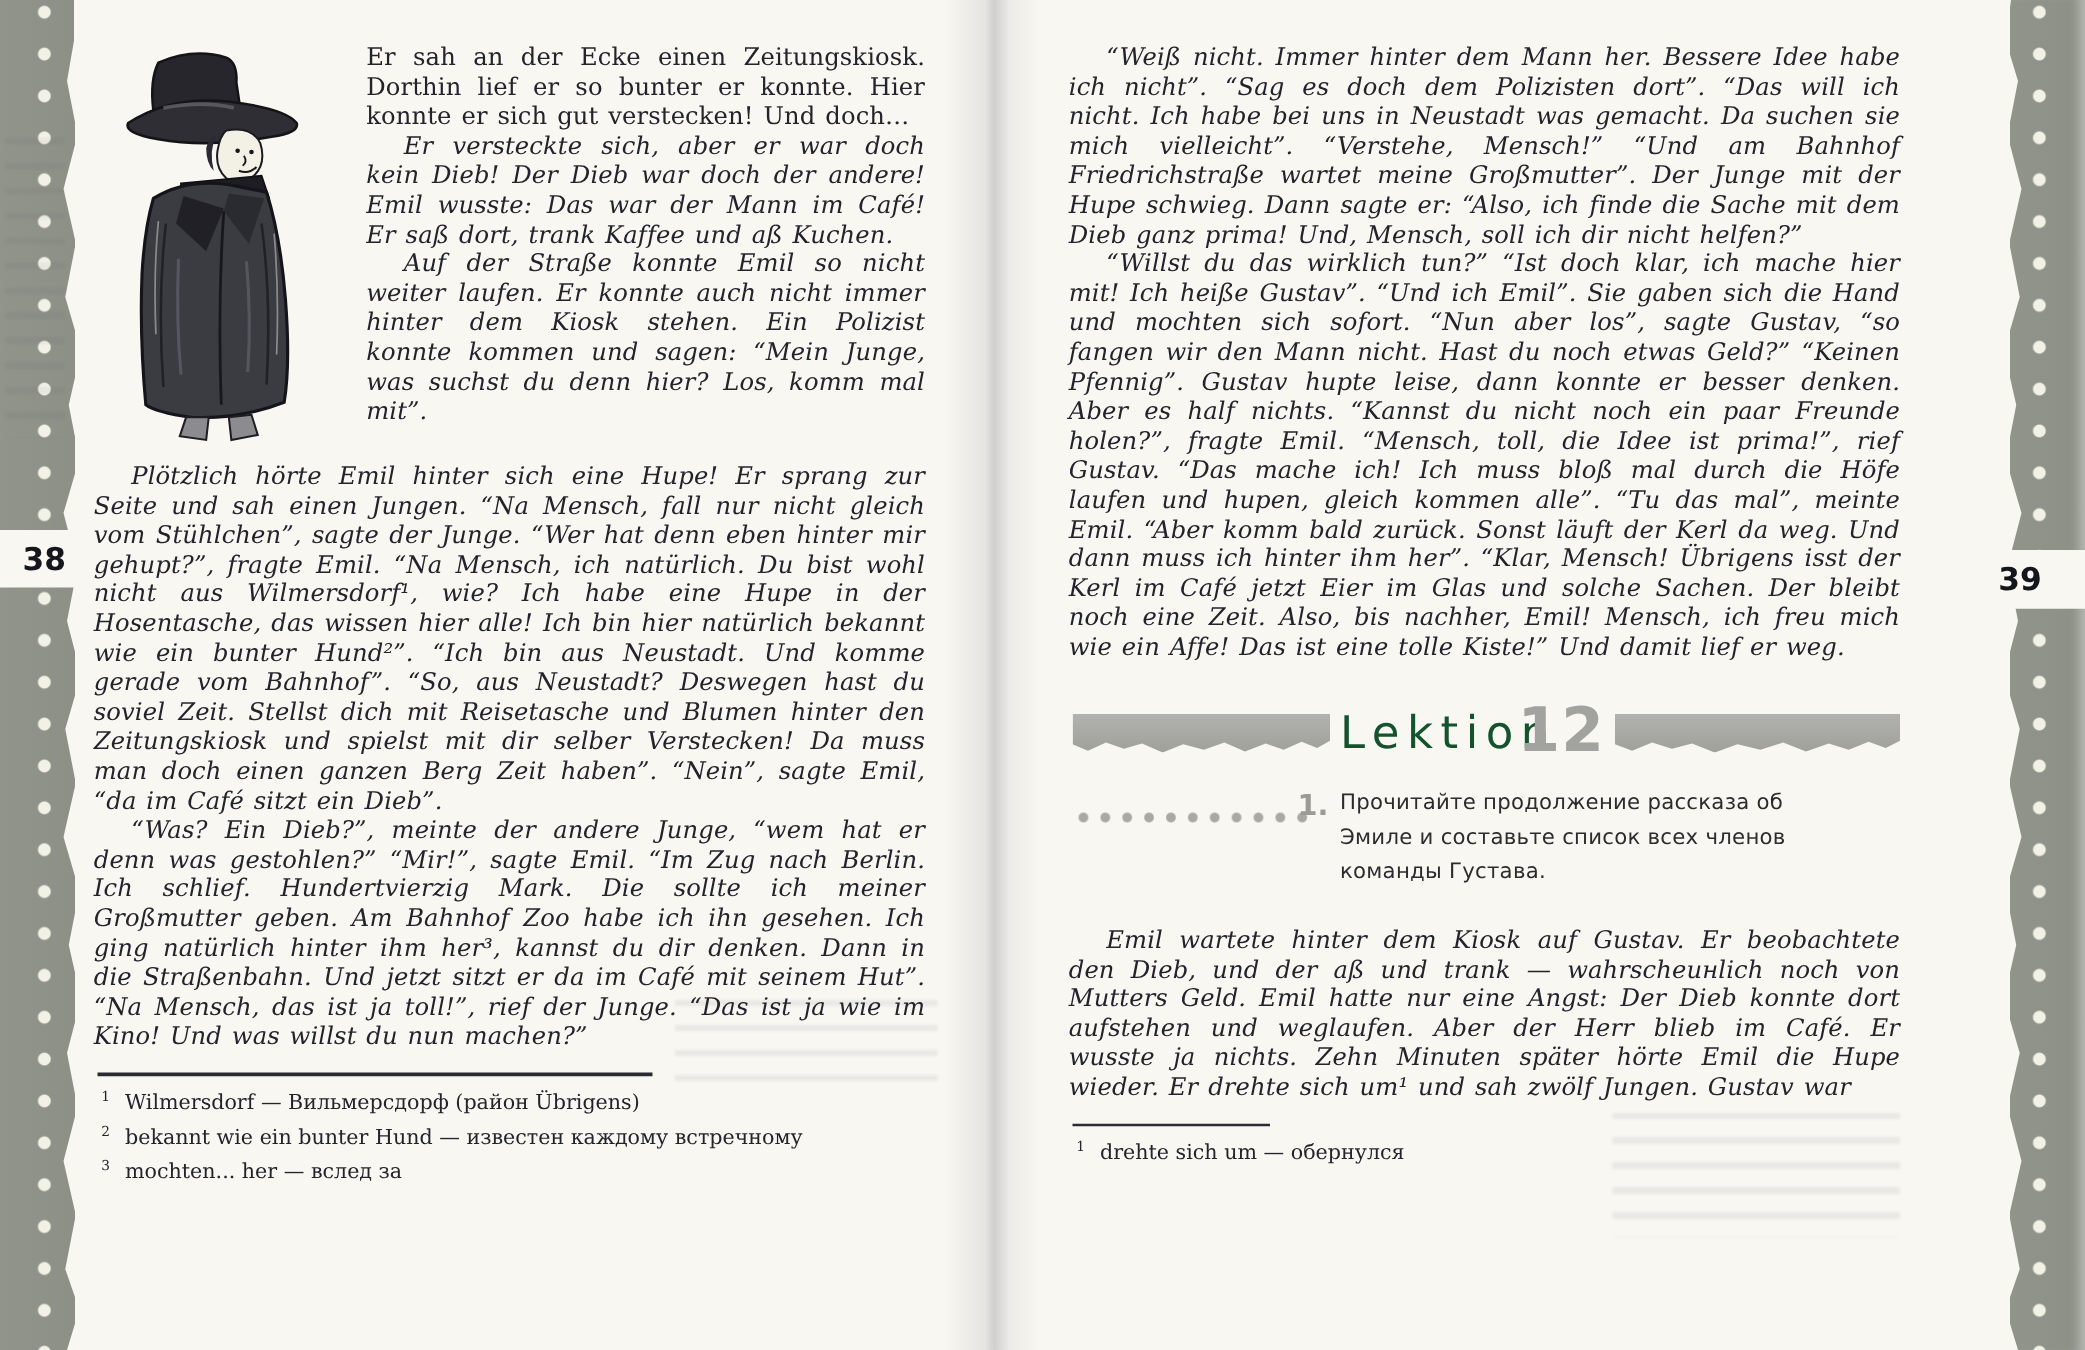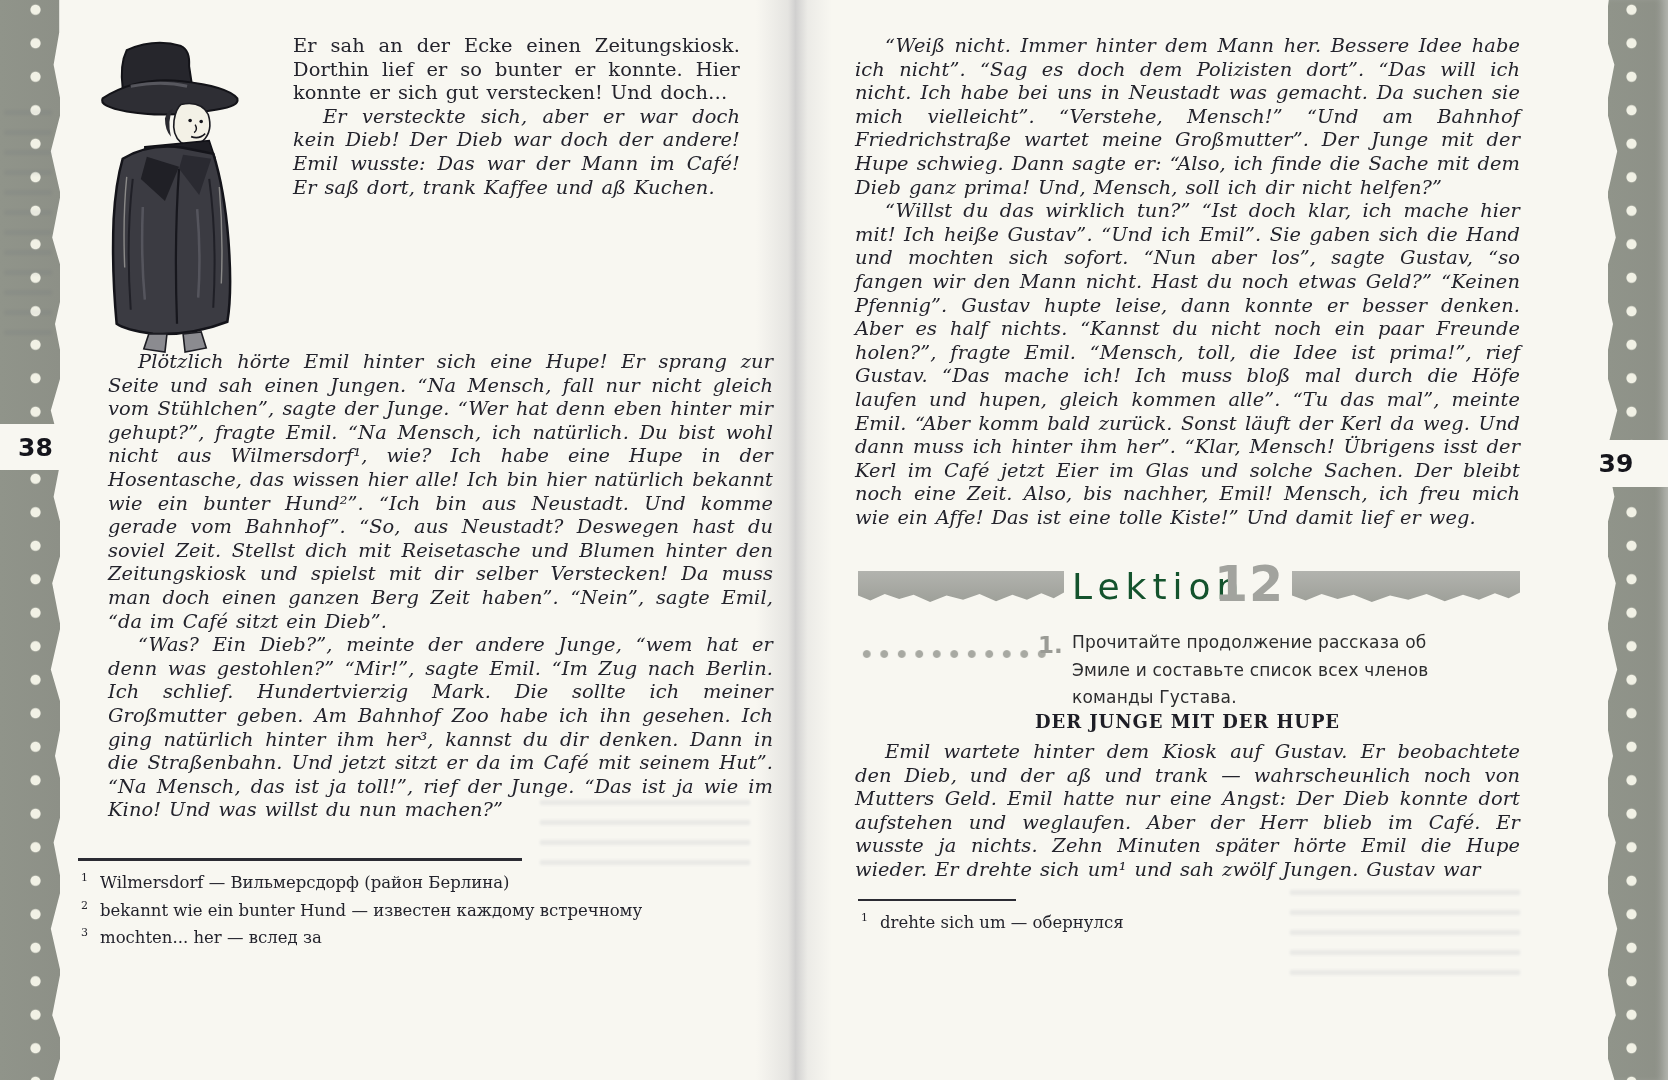--- a/index.html
+++ b/index.html
@@ -32,21 +32,21 @@
   .tab-left{left:0;top:424px;width:102px;height:46px;border-radius:0 23px 23px 0;padding-left:18px;box-sizing:border-box;}
   .tab-right{left:1564px;top:440px;width:104px;height:47px;border-radius:23px 0 0 23px;justify-content:center;}
 
   
   .bodytext{font-size:19.4px;line-height:23.6px;text-align:justify;word-spacing:1.6px;letter-spacing:.1px;}
   .bodytext p{margin:0;}
   .bodytext p.ind{text-indent:30px;font-style:italic;}
   .abs{position:absolute;}
 
   .side-col{left:293px;top:34px;width:447px;}
-  .left-main{left:75px;top:350px;width:665px;margin-left:33px;}
+  .left-main{left:75px;top:369px;width:665px;}
   .right-main{left:855px;top:34px;width:665px;}
 
   .fnrule{position:absolute;height:2.5px;background:#2b2b33;}
   .fn{font-size:16.5px;line-height:23.2px;}
   .fn sup{font-size:11px;vertical-align:super;margin-right:12px;margin-left:3px;}
 
   
   .lek-bar{position:absolute;top:571px;height:36px;background:linear-gradient(#b2b3ae,#9b9d96);
     clip-path:polygon(0 0,100% 0,100% 60%,95% 76%,89% 62%,82% 80%,75% 66%,67% 84%,59% 64%,51% 80%,43% 68%,35% 86%,27% 66%,20% 78%,13% 64%,6% 82%,0 68%);}
   .lek-bar-l{left:858px;width:206px;}
@@ -121,31 +121,32 @@
     <path d="M110,172 Q114,218 111,260" stroke="#6c6c74" stroke-width="2.5" fill="none" opacity=".55"></path>
     <path d="M62,296 L80,296 L78,314 L57,311 Z" fill="#8b8b90" stroke="#1d1d23" stroke-width="1.6"></path>
     <path d="M96,296 L114,294 L119,310 L98,314 Z" fill="#8b8b90" stroke="#1d1d23" stroke-width="1.6"></path>
     <path d="M40,140 Q36,180 38,230" stroke="#d9d8ce" stroke-width="1.4" fill="none" opacity=".5"></path>
     <path d="M132,150 Q136,196 134,246" stroke="#d9d8ce" stroke-width="1.4" fill="none" opacity=".5"></path>
   </svg>
 
   <div class="abs bodytext side-col">
     <p>Er sah an der Ecke einen Zeitungskiosk. Dorthin lief er so bunter er konnte. Hier konnte er sich gut verstecken! Und doch…</p>
     <p class="ind">Er versteckte sich, aber er war doch kein Dieb! Der Dieb war doch der andere! Emil wusste: Das war der Mann im Café! Er saß dort, trank Kaffee und aß Kuchen.</p>
+    <p class="ind">Auf der Straße konnte Emil so nicht weiter laufen. Er konnte auch nicht immer hinter dem Kiosk stehen. Ein Polizist konnte kommen und sagen: “Mein Junge, was suchst du denn hier? Los, komm mal mit”.</p>
   </div>
 
   <div class="abs bodytext left-main">
     <p class="ind">Plötzlich hörte Emil hinter sich eine Hupe! Er sprang zur Seite und sah einen Jungen. “Na Mensch, fall nur nicht gleich vom Stühlchen”, sagte der Junge. “Wer hat denn eben hinter mir gehupt?”, fragte Emil. “Na Mensch, ich natürlich. Du bist wohl nicht aus Wilmersdorf¹, wie? Ich habe eine Hupe in der Hosentasche, das wissen hier alle! Ich bin hier natürlich bekannt wie ein bunter Hund²”. “Ich bin aus Neustadt. Und komme gerade vom Bahnhof”. “So, aus Neustadt? Deswegen hast du soviel Zeit. Stellst dich mit Reisetasche und Blumen hinter den Zeitungskiosk und spielst mit dir selber Verstecken! Da muss man doch einen ganzen Berg Zeit haben”. “Nein”, sagte Emil, “da im Café sitzt ein Dieb”.</p>
     <p class="ind">“Was? Ein Dieb?”, meinte der andere Junge, “wem hat er denn was gestohlen?” “Mir!”, sagte Emil. “Im Zug nach Berlin. Ich schlief. Hundertvierzig Mark. Die sollte ich meiner Großmutter geben. Am Bahnhof Zoo habe ich ihn gesehen. Ich ging natürlich hinter ihm her³, kannst du dir denken. Dann in die Straßenbahn. Und jetzt sitzt er da im Café mit seinem Hut”. “Na Mensch, das ist ja toll!”, rief der Junge. “Das ist ja wie im Kino! Und was willst du nun machen?”</p>
   </div>
 
   <div class="fnrule" style="left:78px;top:858px;width:444px;"></div>
   <div class="abs" style="left:78px;top:866px;width:640px;">
     <div class="fn">
-      <sup>1</sup><span>Wilmersdorf — Вильмерсдорф (район Берлина)</span>
+      <sup>1</sup><span>Wilmersdorf — Вильмерсдорф (район Übrigens)</span>
     </div>
     <div class="fn">
       <sup>2</sup><span>bekannt wie ein bunter Hund — известен каждому встречному</span>
     </div>
     <div class="fn">
       <sup>3</sup><span>mochten... her — вслед за</span>
     </div>
   </div>
 
   <div class="abs bodytext right-main">
@@ -155,21 +156,20 @@
 
   <div class="lek-bar lek-bar-l"></div>
   <div class="lek-bar lek-bar-r"></div>
   <div class="lek-label">Lektion</div>
   <div class="lek-num">12</div>
 
   <div class="ex-dots"></div>
   <div class="ex-num">1.</div>
   <div class="ex-text">Прочитайте продолжение рассказа об Эмиле и составьте список всех членов команды Густава.</div>
 
-  <div class="story-title">DER JUNGE MIT DER HUPE</div>
 
   <div class="abs bodytext story-par">
     <p class="ind">Emil wartete hinter dem Kiosk auf Gustav. Er beobachtete den Dieb, und der aß und trank — wahrscheинlich noch von Mutters Geld. Emil hatte nur eine Angst: Der Dieb konnte dort aufstehen und weglaufen. Aber der Herr blieb im Café. Er wusste ja nichts. Zehn Minuten später hörte Emil die Hupe wieder. Er drehte sich um¹ und sah zwölf Jungen. Gustav war</p>
   </div>
 
   <div class="fnrule" style="left:858px;top:899px;width:158px;height:2px;"></div>
   <div class="abs" style="left:858px;top:906px;width:640px;">
     <div class="fn">
       <sup>1</sup><span>drehte sich um — обернулся</span>
     </div>

